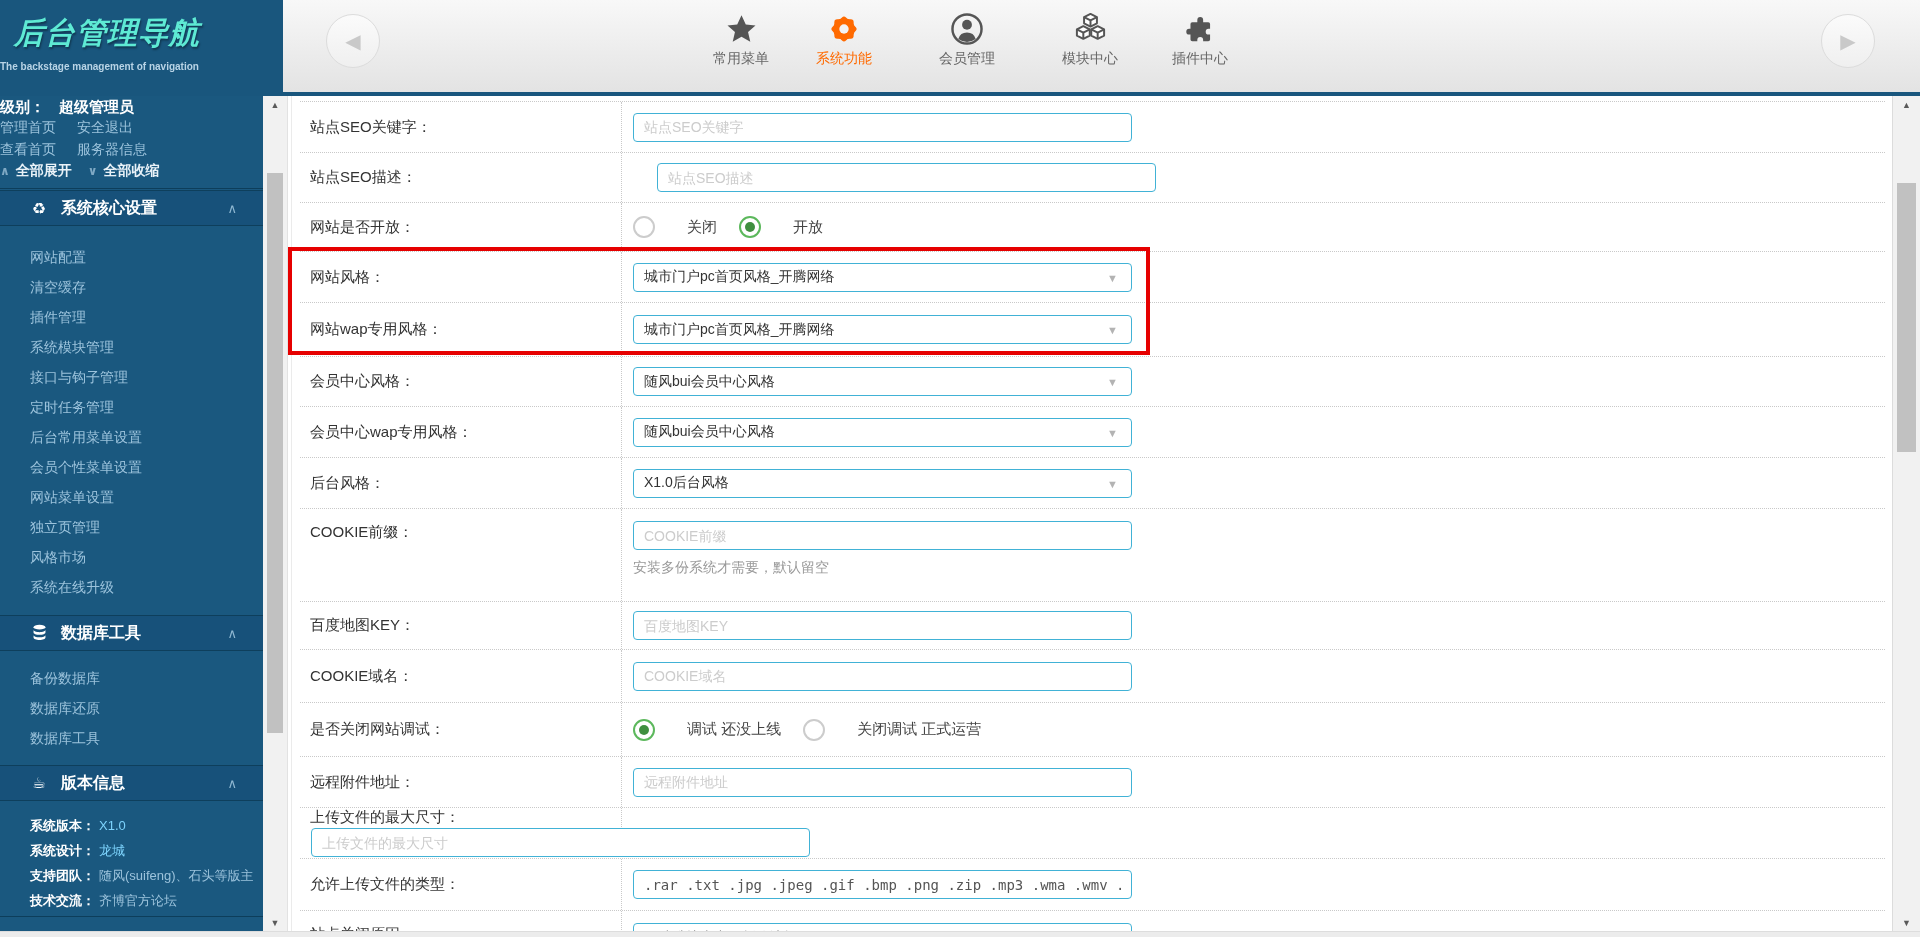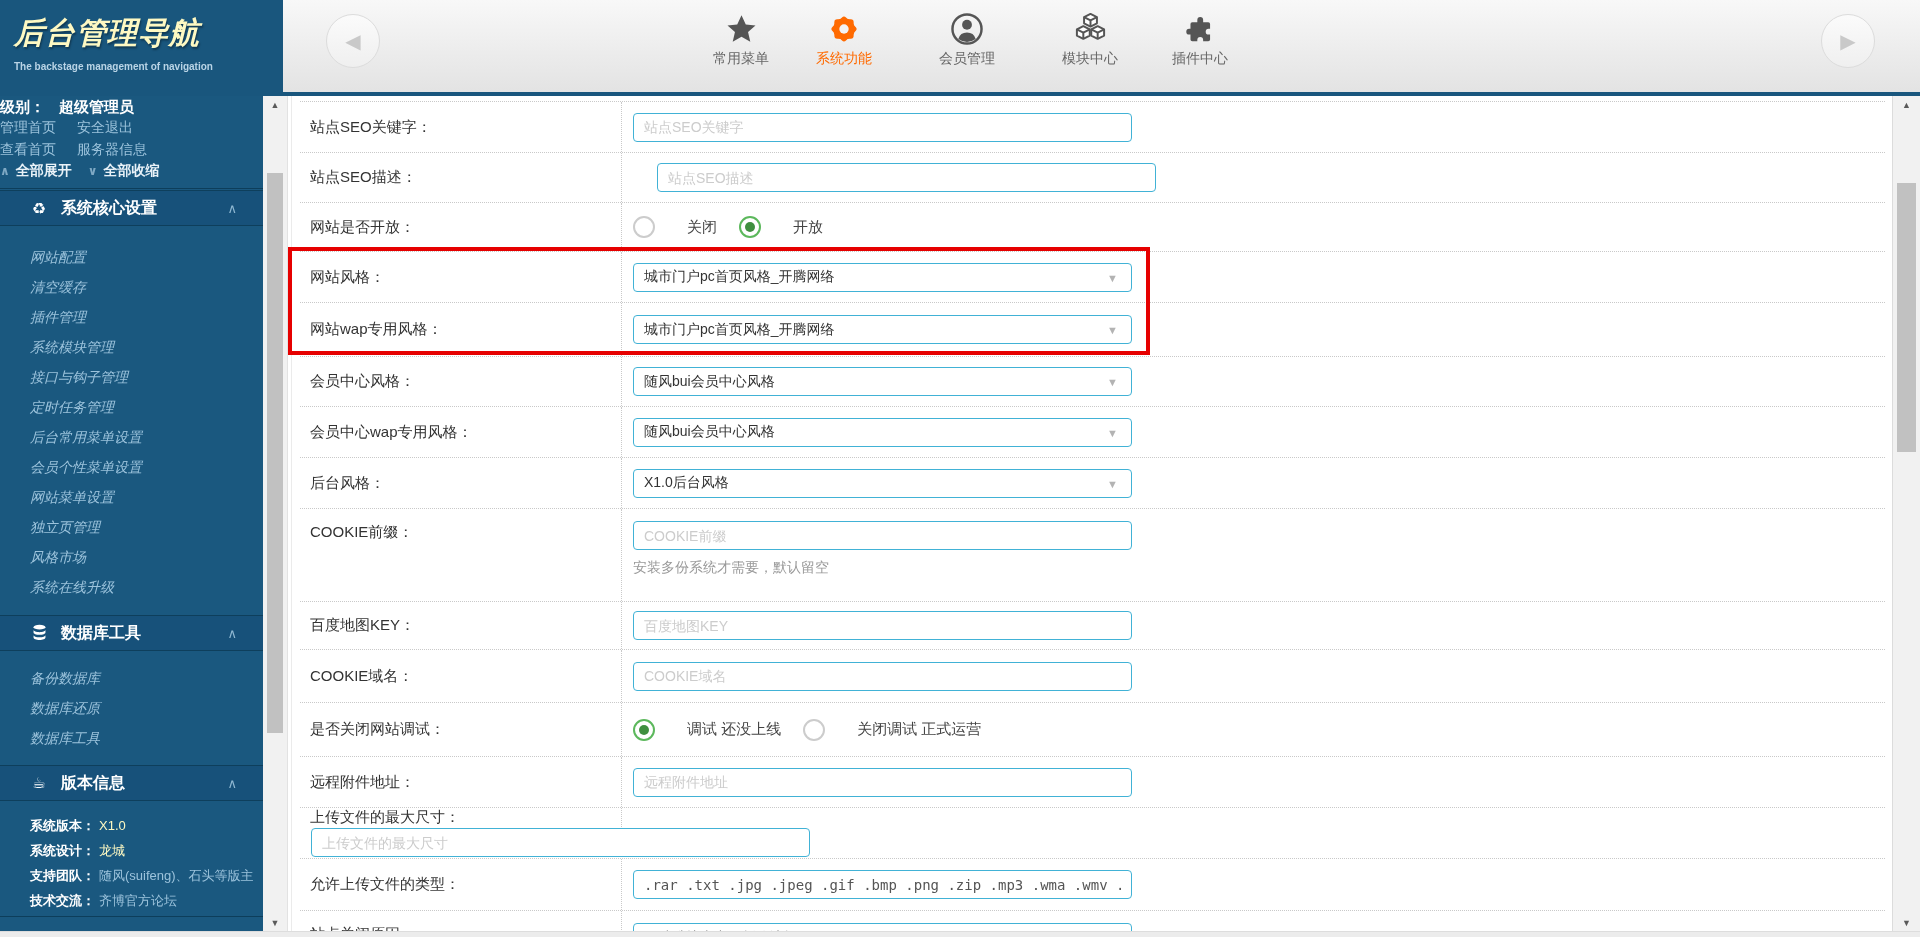--- a/index.html
+++ b/index.html
@@ -1,23 +1,23 @@
 <!DOCTYPE html>
 <html><head>
 <meta charset="utf-8">
 <style>
   html,body{margin:0;padding:0;background:#fff;}
   .page{position:relative;width:1920px;height:937px;overflow:hidden;
         font-family:"Liberation Sans","DejaVu Sans",sans-serif;background:#fff;}
 
   
   .logo{position:absolute;left:0;top:0;width:283px;height:96px;background:#19567d;z-index:4;}
-  .logo-title{color:#fef9c3;font-size:30px;font-weight:bold;letter-spacing:1px;padding:13px 16px 0 14px;
+  .logo-title{color:#5eead4;font-size:30px;font-weight:bold;letter-spacing:1px;padding:13px 16px 0 14px;
               text-shadow:1px 2px 2px rgba(0,0,0,.35);font-style:italic;}
-  .logo-sub{color:#b9d4e6;font-size:10px;font-weight:bold;padding-left:14px;margin-top:7px;}
+  .logo-sub{color:#b9d4e6;font-size:10px;font-weight:bold;margin-top:7px;}
   .topbar{position:absolute;left:283px;right:0;top:0;height:92px;
           background:linear-gradient(#f8f8f8,#e3e3e3);border-bottom:4px solid #19567d;}
   .circle-btn{position:absolute;top:14px;width:52px;height:52px;border:1px solid #dcdcdc;border-radius:50%;
               background:linear-gradient(#fbfbfb,#efefef);display:flex;align-items:center;justify-content:center;
               color:#c9c9c9;font-size:20px;cursor:pointer;}
   .nav-item{position:absolute;top:9px;width:96px;text-align:center;cursor:pointer;}
   .nav-icon{height:40px;display:flex;align-items:center;justify-content:center;}
   .nav-label{font-size:14px;color:#666;margin-top:1px;}
   .nav-item.active .nav-label{color:#ff6a00;}
 
@@ -30,24 +30,24 @@
   .sb-toggle{color:#e9f2f8;font-size:14px;font-weight:bold;cursor:pointer;}
   .sb-chev{color:#7fa9c4;font-size:12px;margin-right:6px;}
   .sb-divider{position:absolute;left:0;right:0;height:1px;background:#0d3e5b;}
   .sb-header{position:absolute;left:0;right:0;height:36px;background:#17517a;
              border-top:1px solid #0e3f5c;border-bottom:1px solid #0e3f5c;
              display:flex;align-items:center;padding-left:30px;box-sizing:border-box;
              color:#fff;font-size:16px;font-weight:bold;cursor:pointer;}
   .sb-header .hdr-icon{margin-right:13px;display:inline-flex;width:18px;justify-content:center;
                        font-size:15px;color:#fff;}
   .sb-header .hdr-chev{position:absolute;right:26px;color:#8fb8d2;font-size:13px;font-weight:normal;}
-  .sb-item{height:30px;line-height:30px;padding-left:30px;font-size:14px;color:#9cc3dc;cursor:pointer;font-style:italic;}
+  .sb-item{height:30px;line-height:30px;padding-left:30px;font-size:14px;color:#9cc3dc;cursor:pointer;}
   .sb-info-line{height:25px;display:flex;align-items:center;padding-left:30px;font-size:13px;}
   .sb-info-line .lab{color:#fff;font-weight:bold;}
-  .sb-info-line .val{color:#fef9c3;margin-left:4px;}
+  .sb-info-line .val{color:#7dd3fc;margin-left:4px;}
   .sb-info-line .val.link{color:#9cc3dc;cursor:pointer;}
 
   
   .vscroll{position:absolute;top:96px;bottom:5px;background:#f1f1f1;z-index:3;}
   .vscroll.left{left:263px;width:24px;border-right:1px solid #e2e2e2;}
   .vscroll.right{right:0;width:27px;border-left:1px solid #dcdcdc;}
   .scroll-arrow{position:absolute;left:0;right:0;text-align:center;color:#5a5a5a;font-size:9px;cursor:pointer;}
   .scroll-thumb{position:absolute;left:4px;right:4px;background:#c1c1c1;cursor:pointer;}
   .bottom-strip{position:absolute;left:0;right:0;bottom:0;height:5px;background:#ececec;
                 border-top:1px solid #ddd;z-index:6;}

